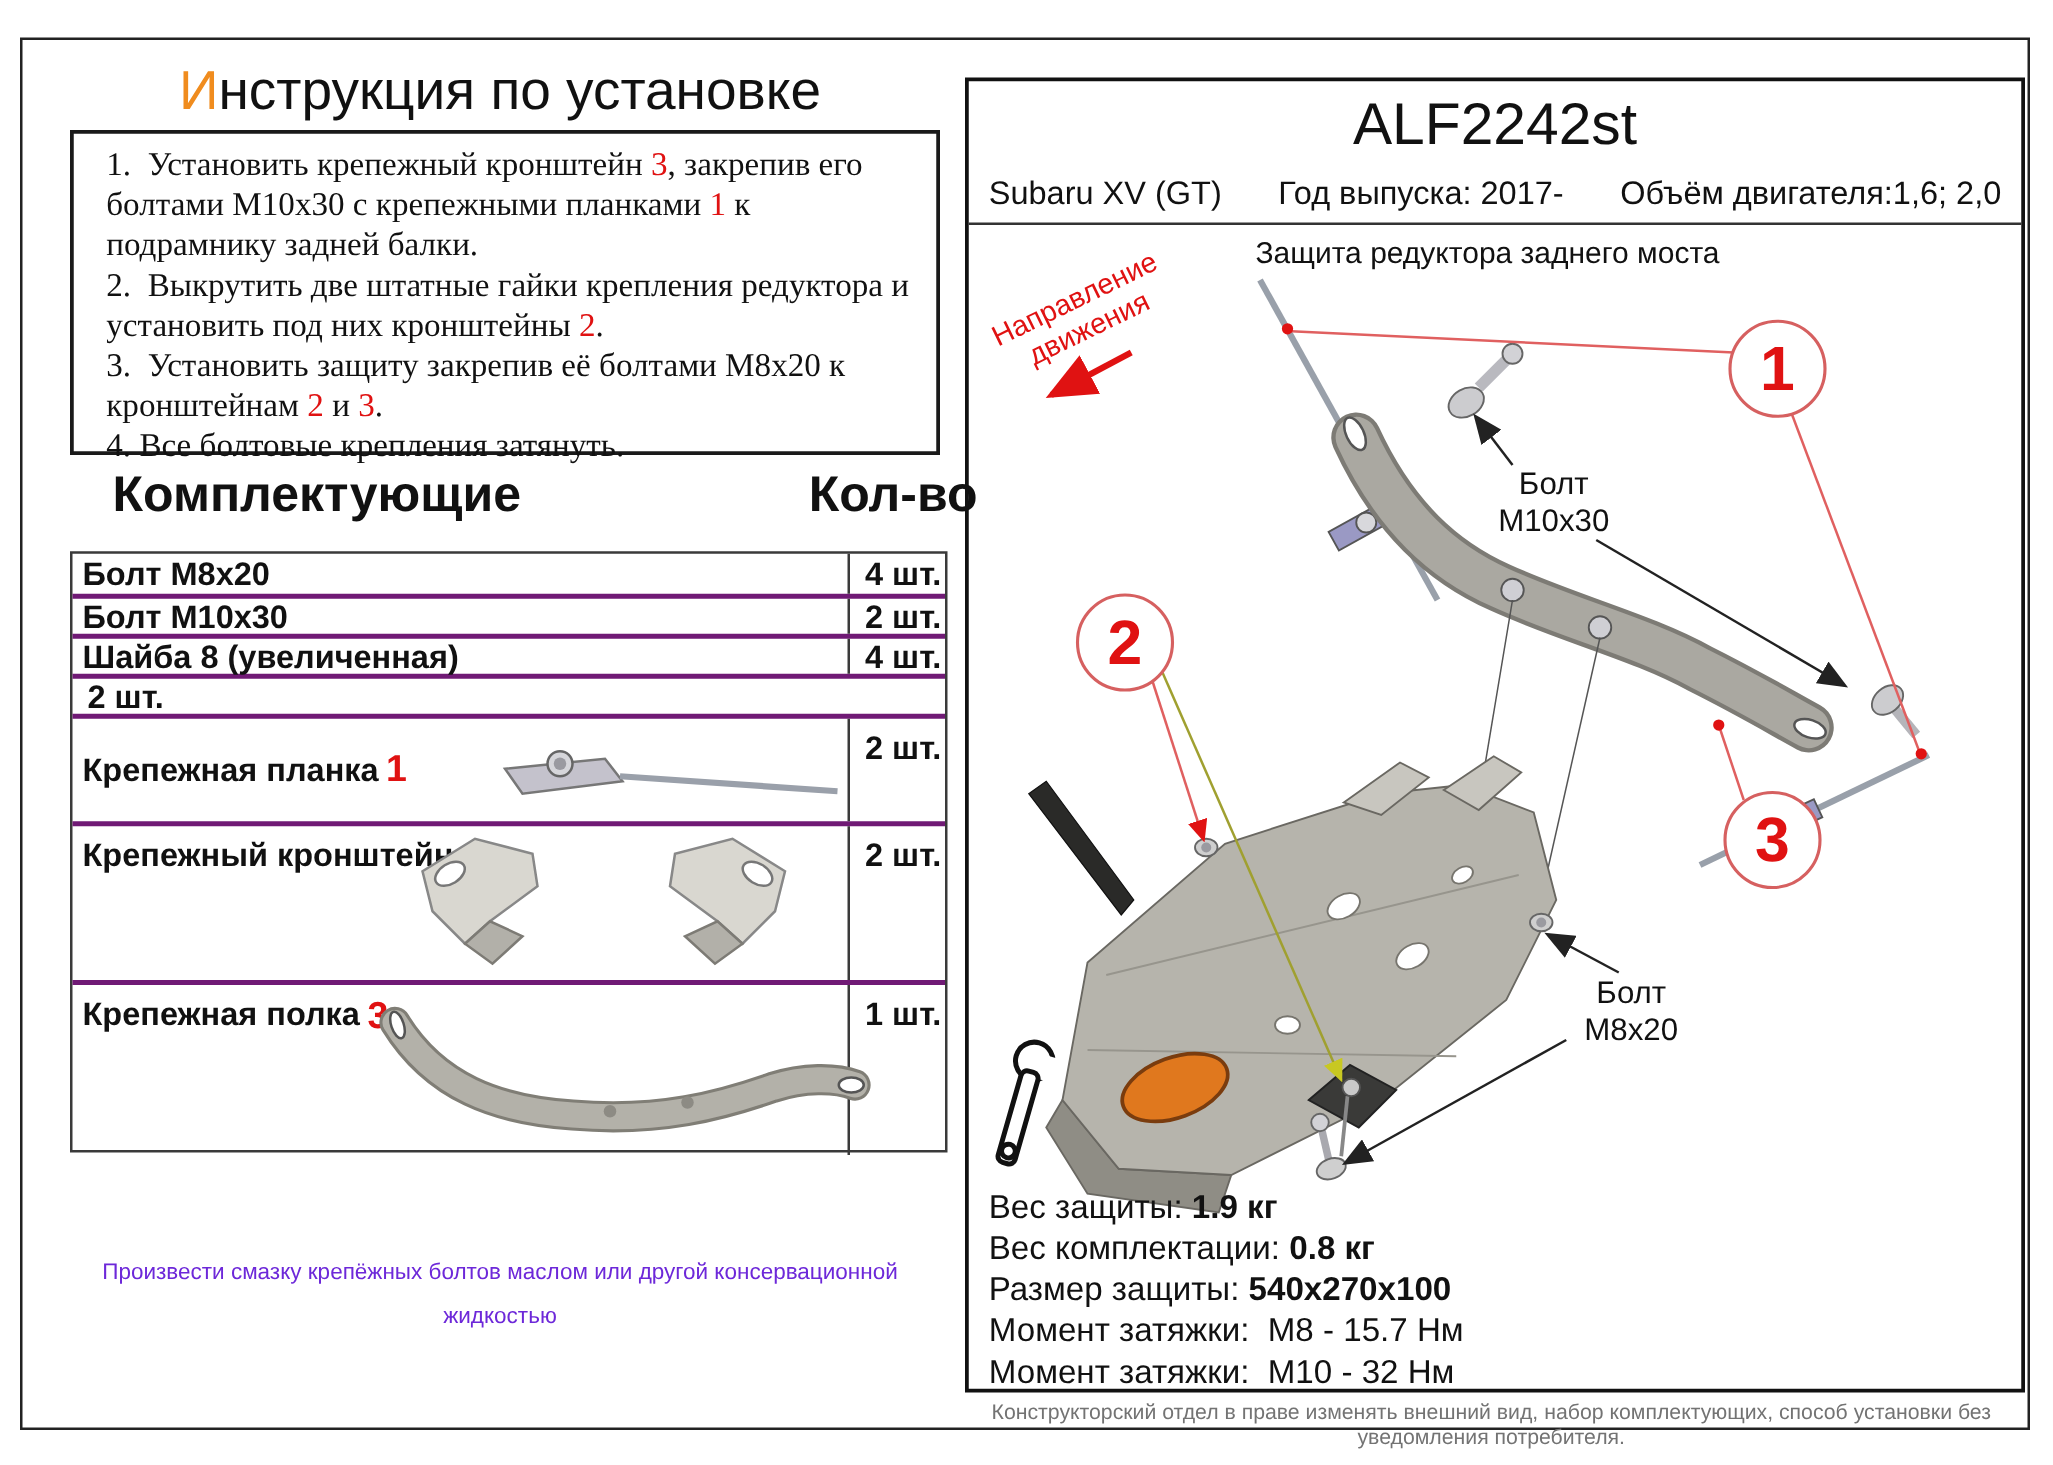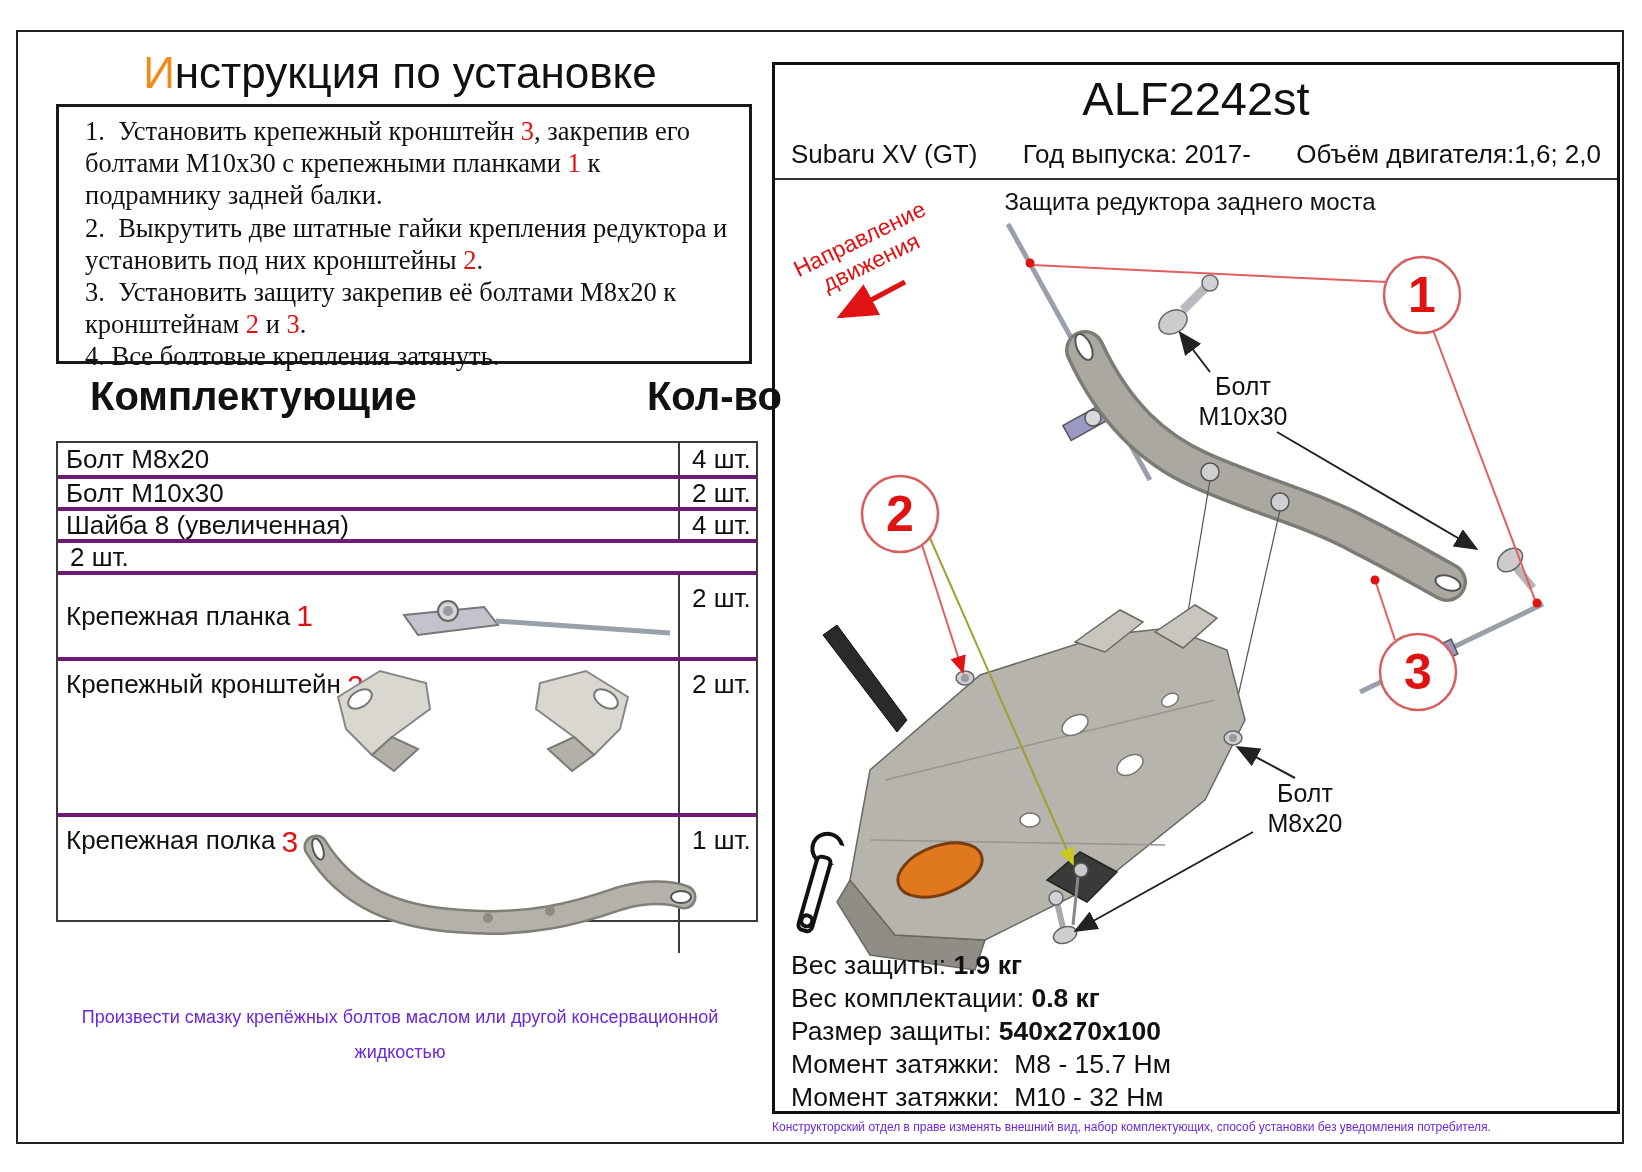--- a/index.html
+++ b/index.html
@@ -14,21 +14,21 @@
   
   .doc-title{position:absolute;left:55px;top:48px;width:690px;text-align:center;
         font-size:44px;white-space:pre-wrap;}
   .instr-box{position:absolute;left:56px;top:104px;width:696px;height:260px;
         border:3px solid #1a1a1a;box-sizing:border-box;padding:8px 14px 0 26px;
         font-size:26.5px;line-height:32.2px;}
   .instr{margin:0;white-space:pre-wrap;font-family:Liberation Serif, serif;}
   .parts-head{position:absolute;left:62px;top:374px;width:692px;display:flex;
         justify-content:space-between;font-size:40px;font-weight:bold;margin-left:28px;}
   .parts-table{position:absolute;left:56px;top:441px;width:702px;height:481px;
-        border:2px solid #3a3a3a;box-sizing:border-box;}
+        border:2px solid #3a3a3a;box-sizing:border-box;font-weight:bold;}
   .prow{display:flex;border-top:4px solid #701a75;box-sizing:border-box;}
   .prow:first-child{border-top:none;}
   .pname{flex:1;border-right:2px solid #3a3a3a;position:relative;display:flex;
         align-items:center;padding-left:8px;font-size:26px;box-sizing:border-box;}
   .pqty{width:76px;display:flex;align-items:center;padding-left:12px;
         font-size:26px;box-sizing:border-box;}
   .prow.tall .pname,.prow.tall .pqty{align-items:flex-start;padding-top:8px;}
   .pnum{color:#e01212;font-size:30px;margin-left:6px;}
   .pimg{position:absolute;pointer-events:none;}
   .warning{position:absolute;left:50px;top:1000px;width:700px;text-align:center;
@@ -38,22 +38,22 @@
   .panel{position:absolute;left:772px;top:62px;width:848px;height:1052px;
         border:3px solid #111;box-sizing:border-box;}
   .panel-code{position:absolute;top:6px;left:0;right:0;text-align:center;font-size:47px;}
   .panel-info{position:absolute;top:74px;left:16px;right:16px;display:flex;
         justify-content:space-between;font-size:26px;}
   .panel-divider{position:absolute;top:113px;left:0;right:0;border-top:2px solid #333;}
   .diagram{position:absolute;left:0;top:115px;width:842px;height:800px;}
   svg text{font-family:"Liberation Sans",sans-serif;}
   .specs{position:absolute;left:16px;top:884px;font-size:26.5px;line-height:33px;}
   .spec-line{white-space:pre-wrap;}
-  .panel-footer{position:absolute;left:772px;top:1120px;width:842px;text-align:left;
-        font-size:12px;color:#6d28d9;}
+  .panel-footer{position:absolute;left:772px;top:1120px;width:842px;text-align:center;
+        font-size:17px;color:#737373;}
 </style>
 </head>
 <body>
 
 <div id="root">
   <div class="page-border"></div>
 
   <div class="doc-title"><span class="orange">И</span><span>нструкция по установке</span></div>
 
   <div class="instr-box">
@@ -98,21 +98,21 @@
         <svg class="pimg" style="left:330px;top:6px" width="292" height="72" viewBox="0 0 292 72">
           <polygon points="16,34 96,26 110,44 30,54" fill="#c4c2cc" stroke="#777" stroke-width="2"></polygon>
           <line x1="108" y1="40" x2="282" y2="52" stroke="#9aa0aa" stroke-width="5"></line>
           <circle cx="60" cy="30" r="10" fill="#d6d6da" stroke="#666" stroke-width="2"></circle>
           <circle cx="60" cy="30" r="5" fill="#9a9aa0"></circle>
         </svg>
       </div>
       <div class="pqty" style="align-items:flex-start;padding-top:8px">2 шт.</div>
     </div>
 
-    <div class="prow tall" style="height:156px">
+    <div class="prow tall" style="height:127px">
       <div class="pname">
         <span>Крепежный кронштейн</span>
         <span class="pnum">2</span>
         <svg class="pimg" style="left:270px;top:4px" width="310" height="118" viewBox="0 0 310 118">
           <g id="bkt">
             <path d="M 10,32 L 52,6 L 98,18 L 102,44 L 64,72 L 44,90 L 18,64 Z" fill="#d9d7d0" stroke="#888" stroke-width="2"></path>
             <ellipse cx="32" cy="34" rx="13" ry="8" transform="rotate(-32 32 34)" fill="#fff" stroke="#777" stroke-width="2"></ellipse>
             <path d="M 44,90 L 64,72 L 90,84 L 66,106 Z" fill="#b2b0a9" stroke="#7d7b75" stroke-width="2"></path>
           </g>
           <use href="#bkt" transform="translate(310,0) scale(-1,1)"></use>

